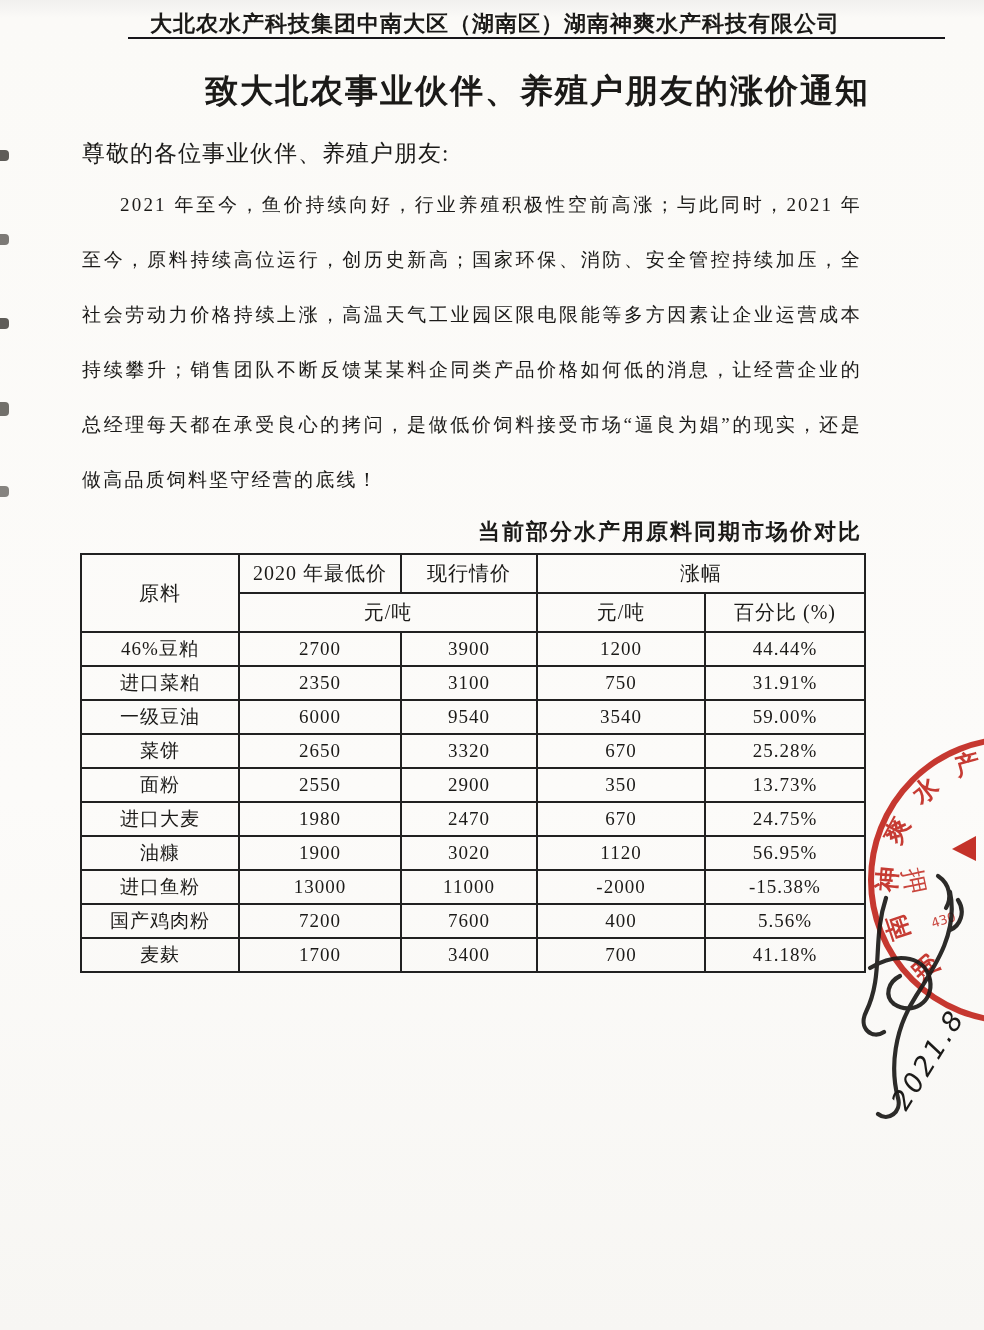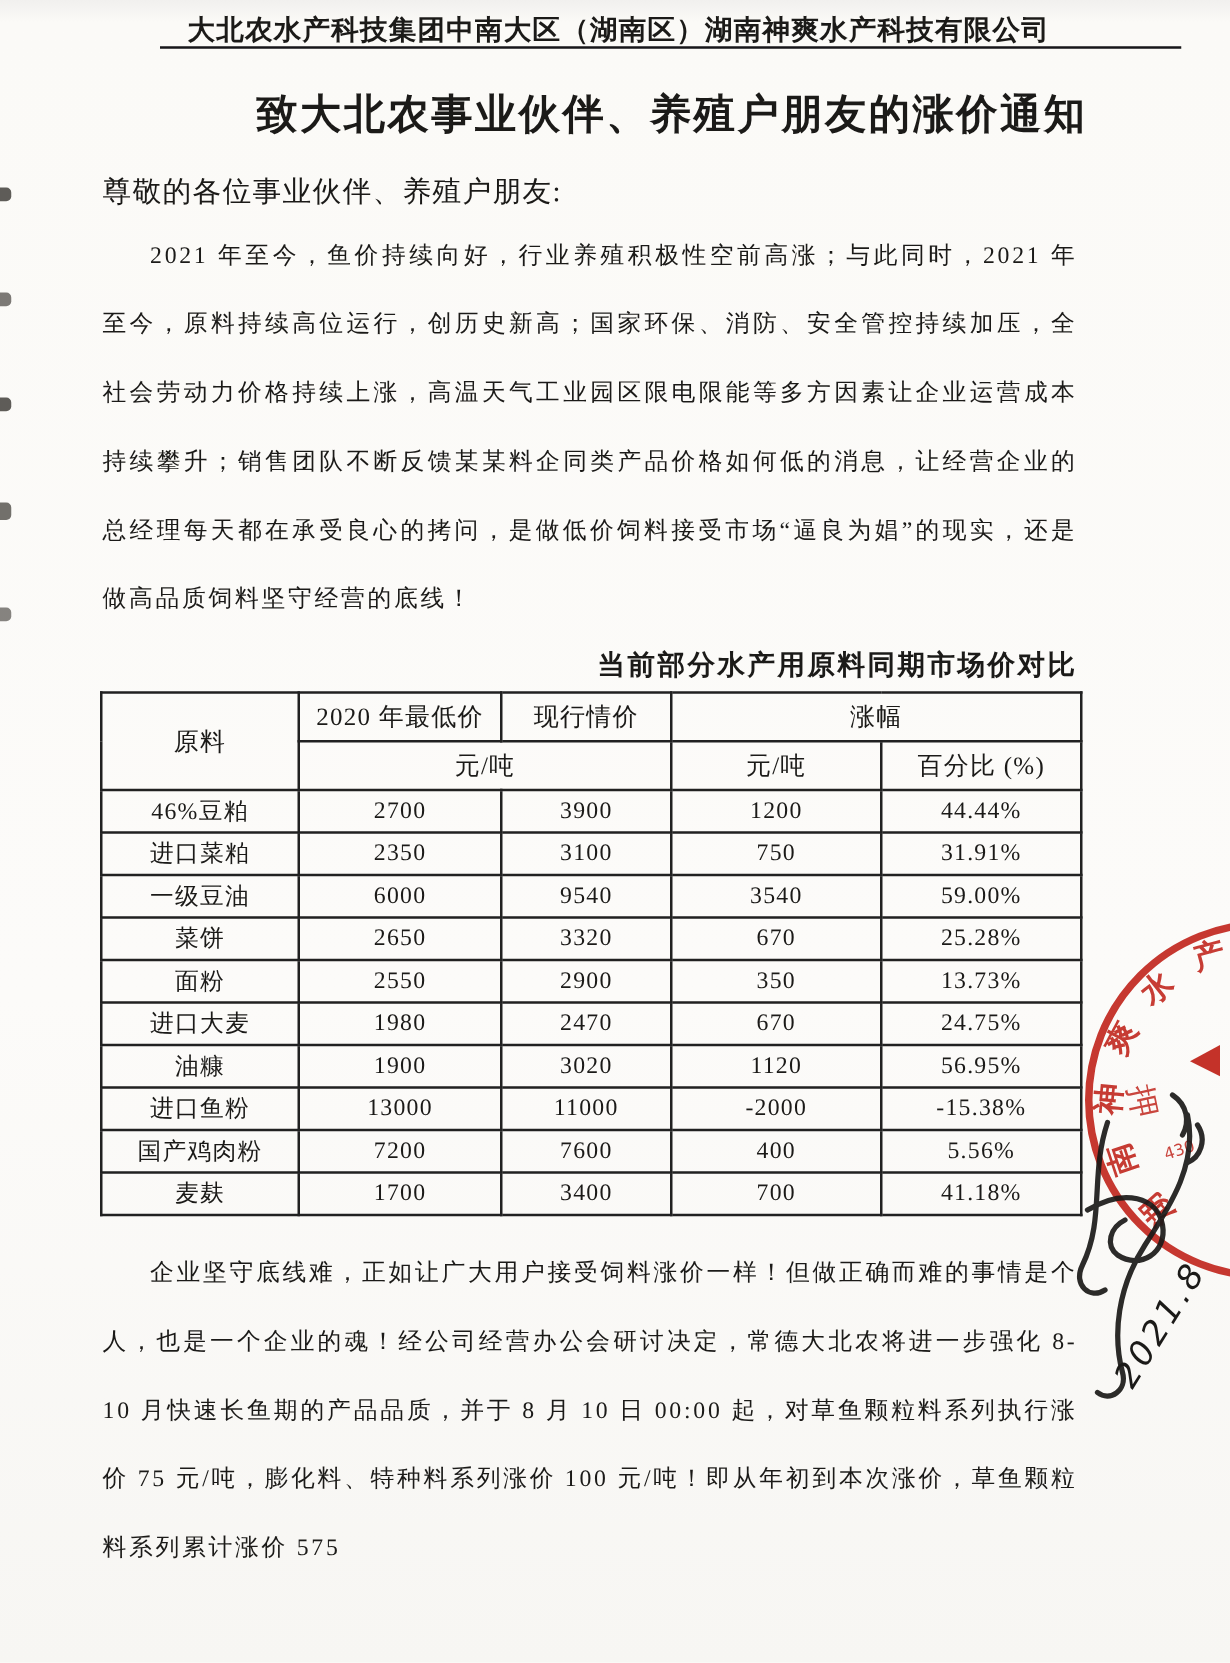--- a/index.html
+++ b/index.html
@@ -211,21 +211,20 @@
         <tr>
           <td>麦麸</td>
           <td>1700</td>
           <td>3400</td>
           <td>700</td>
           <td>41.18%</td>
         </tr>
       </tbody>
   </table>
 
-  <div class="para after-table">企业坚守底线难，正如让广大用户接受饲料涨价一样！但做正确而难的事情是个人，也是一个企业的魂！经公司经营办公会研讨决定，常德大北农将进一步强化 8-10 月快速长鱼期的产品品质，并于 8 月 10 日 00:00 起，对草鱼颗粒料系列执行涨价 75 元/吨，膨化料、特种料系列涨价 100 元/吨！即从年初到本次涨价，草鱼颗粒料系列累计涨价 575</div>
 
   <div class="scan-artifact" style="top:150px;"></div>
   <div class="scan-artifact" style="top:234px;opacity:.65;"></div>
   <div class="scan-artifact" style="top:318px;"></div>
   <div class="scan-artifact" style="top:402px;opacity:.7;height:14px;"></div>
   <div class="scan-artifact" style="top:486px;opacity:.6;"></div>
 
   <svg class="seal-svg" viewBox="830 700 154 430" xmlns="http://www.w3.org/2000/svg" aria-hidden="true">
     <defs>
       <path id="sealArc" d="M 941.8 969.8 A 113 113 0 0 1 1012 766 A 113 113 0 0 1 1082.2 969.8" fill="none"></path>

